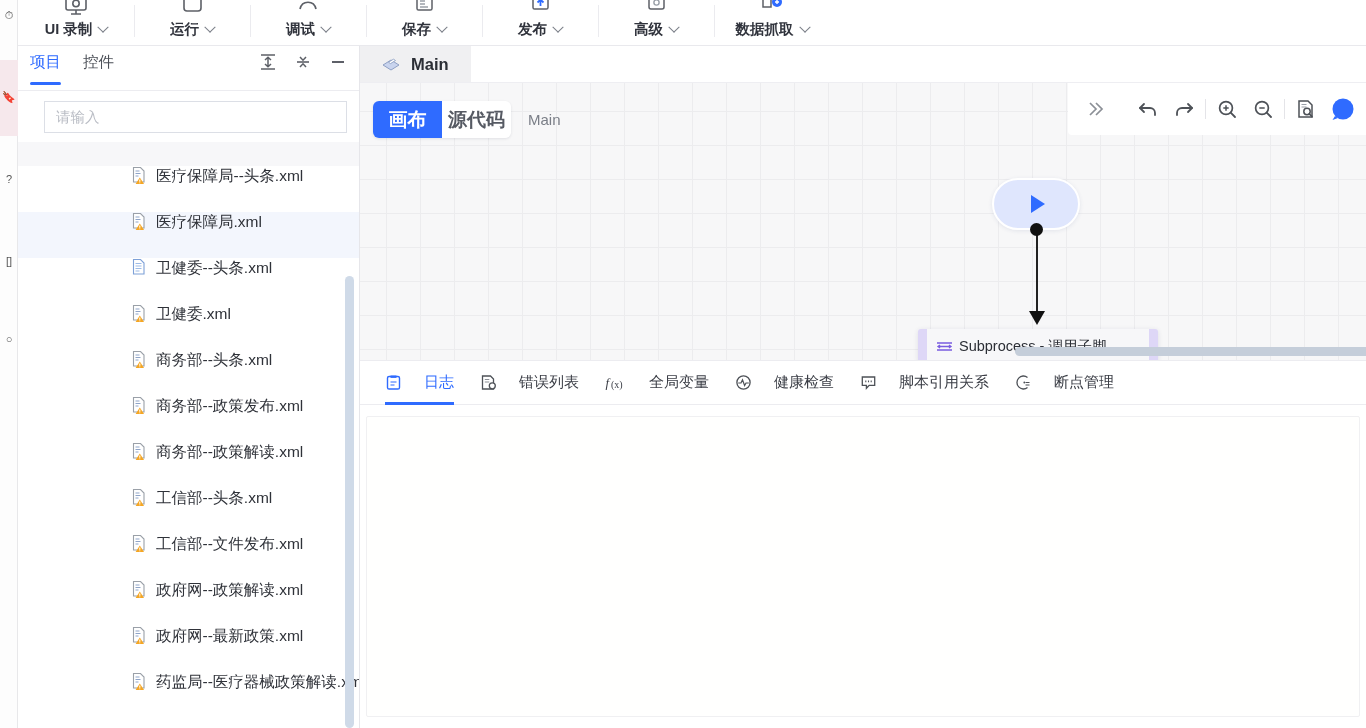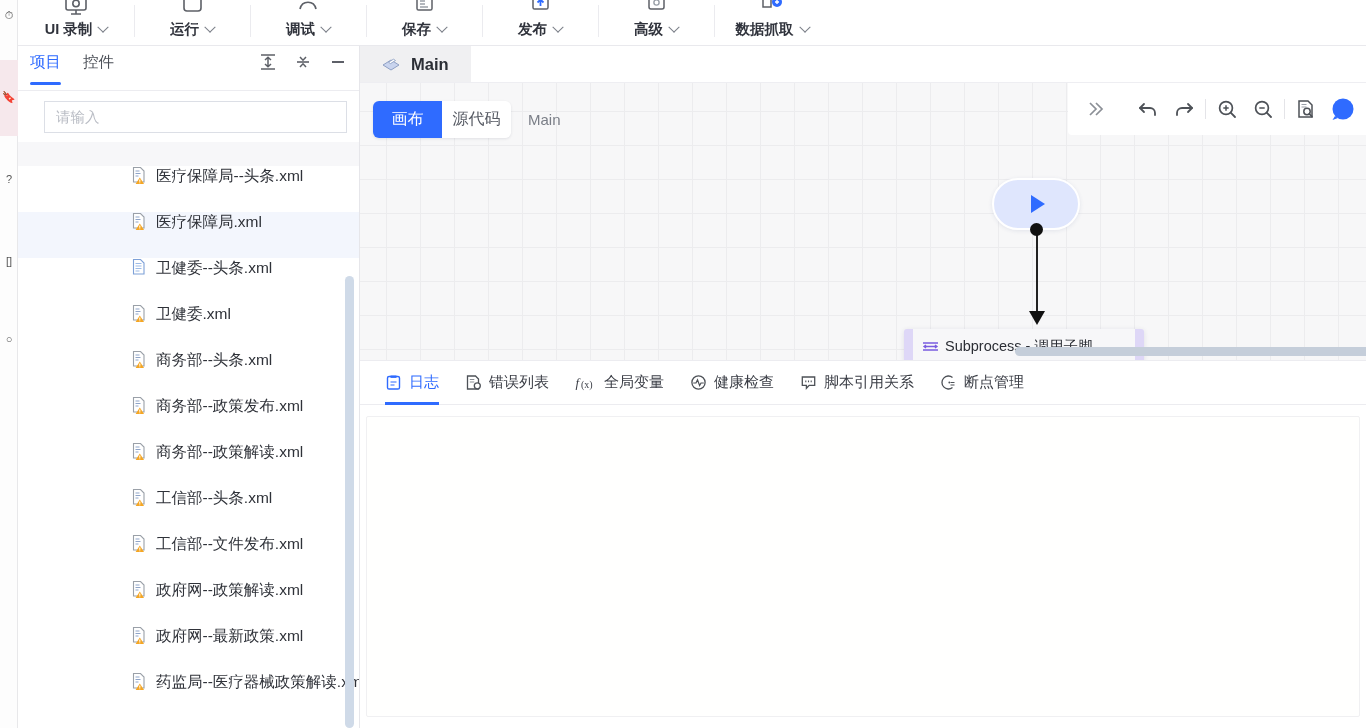--- a/index.html
+++ b/index.html
@@ -134,21 +134,21 @@
     background-size: 34px 34px;
     background-position: -8px -6px;
   }
   .view-toggle {
     position: absolute; left: 13px; top: 18px; display: flex;
     border-radius: 6px; overflow: hidden; box-shadow: 0 1px 3px rgba(20,30,60,.10);
     z-index: 6;
   }
   .vt-btn {
     height: 37px; min-width: 69px; display: flex; align-items: center; justify-content: center;
-    font-size: 16px; background: #ffffff; color: #565a63; cursor: pointer;
+    font-size: 19px; background: #ffffff; color: #565a63; cursor: pointer; font-weight: bold;
   }
   .vt-btn.active { background: #2f6bff; color: #fff; }
   .breadcrumb {
     position: absolute; left: 168px; top: 28px; font-size: 15px; color: #7a7e87; z-index: 6;
   }
 
   .canvas-tools {
     position: absolute; right: 0; top: 0; height: 52px;
     display: flex; align-items: center; gap: 0px; padding: 0 6px 0 10px;
     background: #fff; border-bottom-left-radius: 4px; z-index: 8;
@@ -172,21 +172,21 @@
   .edge-dot {
     position: absolute; left: 670px; top: 140px; width: 13px; height: 13px;
     border-radius: 50%; background: #111; z-index: 5;
   }
   .edge-arrow {
     position: absolute; left: 669px; top: 228px; width: 0; height: 0;
     border-left: 8px solid transparent; border-right: 8px solid transparent;
     border-top: 14px solid #111; z-index: 5;
   }
   .node-sub {
-    position: absolute; left: 544px; top: 246px; width: 240px;
+    position: absolute; left: 558px; top: 246px; width: 240px;
     background: #fff; border-radius: 3px; z-index: 5; cursor: pointer;
     box-shadow: 0 1px 5px rgba(40,50,90,.12);
     border-left: 9px solid #ded7f7; border-right: 9px solid #ded7f7;
   }
   .node-sub-head {
     display: flex; align-items: center; gap: 6px; padding: 8px 9px 7px 9px;
     background: #f7f7f9; font-size: 14.5px; color: #2b2e35; white-space: nowrap;
     overflow: hidden;
   }
 
@@ -201,21 +201,21 @@
   
   .dock {
     position: absolute; left: 0; right: 0; top: 314px; bottom: 0; background: #fff;
     border-top: 1px solid #ececf0;
   }
   .dock-tabs {
     height: 44px; display: flex; align-items: center; gap: 0px;
     padding-left: 12px; border-bottom: 1px solid #ececf0;
   }
   .dock-tab {
-    display: flex; align-items: center; gap: 7px; padding: 0 13px; height: 44px;
+    display: flex; align-items: center; gap: 22px; padding: 0 13px; height: 44px;
     font-size: 15px; color: #3a3d45; cursor: pointer; position: relative; white-space: nowrap;
   }
   .dock-tab.active { color: #2f6bff; }
   .dock-tab.active::after {
     content: ""; position: absolute; left: 13px; right: 13px; bottom: 0;
     height: 2.5px; background: #2f6bff;
   }
   .dock-body { position: absolute; left: 0; right: 0; top: 44px; bottom: 0; padding: 11px 6px; }
   .log-pane {
     width: 100%; height: 100%; border: 1px solid #f0f0f2; background: #fffffe; border-radius: 2px;

